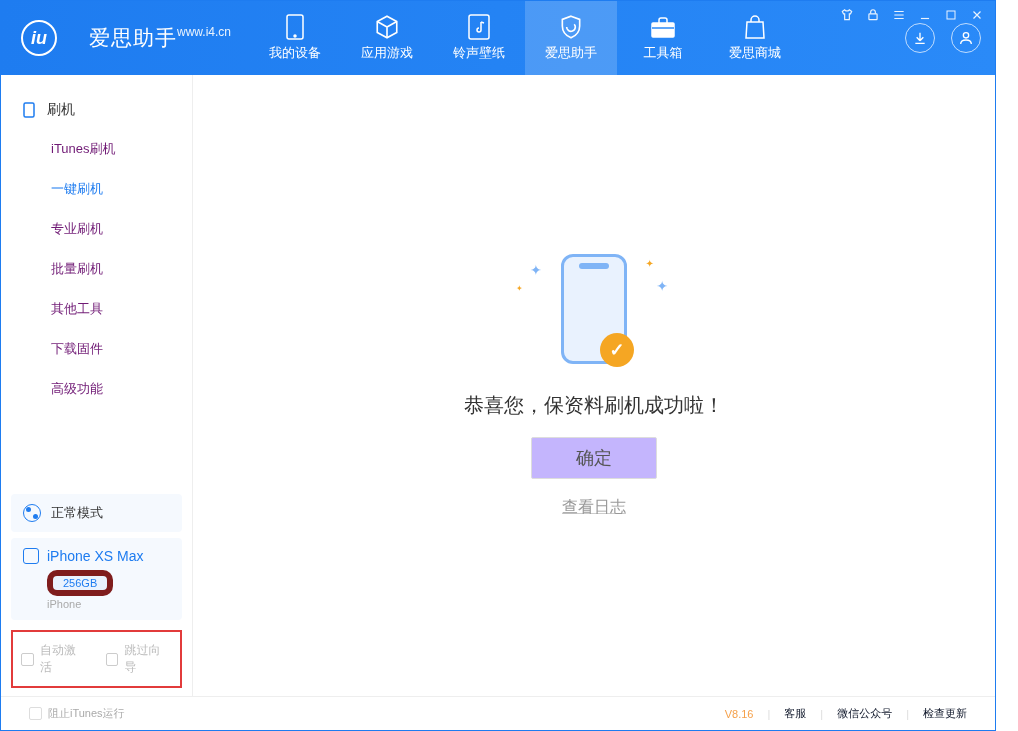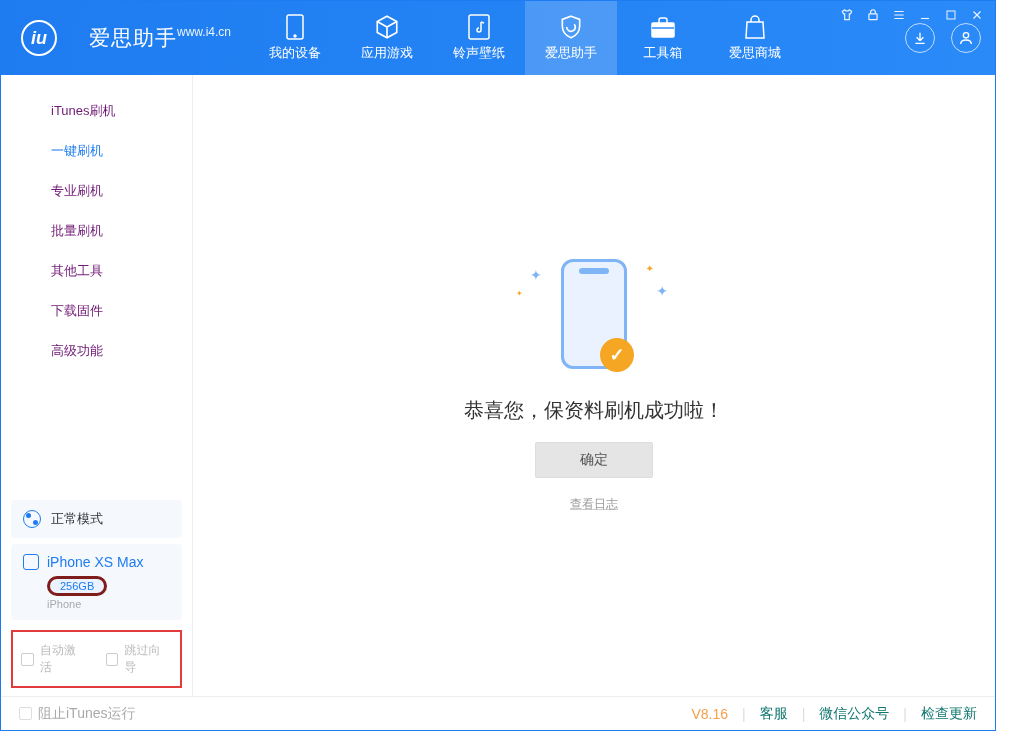--- a/index.html
+++ b/index.html
@@ -31,43 +31,43 @@
 .side-item.active { color:#1e7cf0; }
 .sidebar-bottom { margin-top:auto; }
 .mode-bar { margin:6px 10px; padding:10px 12px; background:#f5f9fe; border-radius:4px; display:flex; align-items:center; gap:10px; font-size:13px; color:#333; }
 .mode-icon { width:18px; height:18px; border:1.5px solid #1e7cf0; border-radius:50%; position:relative; }
 .mode-icon::before, .mode-icon::after { content:""; position:absolute; width:5px; height:5px; border-radius:50%; background:#1e7cf0; }
 .mode-icon::before { top:2px; left:2px; }
 .mode-icon::after { bottom:2px; right:2px; }
 .device-card { margin:2px 10px 10px; padding:10px 12px; background:#f5f9fe; border-radius:4px; }
 .device-title { display:flex; align-items:center; gap:8px; font-size:14px; color:#1e7cf0; font-weight:500; }
 .dev-icon { width:16px; height:16px; border:1.5px solid #1e7cf0; border-radius:3px; }
-.capacity { display:inline-block; margin:6px 0 2px 24px; padding:1px 10px; border:3px solid #7f1d1d; border-radius:10px; font-size:11px; color:#1e7cf0; background:#eaf3fe; }
+.capacity { display:inline-block; margin:6px 0 2px 24px; padding:1px 10px; border:6px solid #7f1d1d; border-radius:10px; font-size:11px; color:#1e7cf0; background:#eaf3fe; }
 .device-sub { margin-left:24px; font-size:11px; color:#aaa; }
 .opt-row { margin:0 10px 8px; padding:10px 8px; border:2px solid #e23b3b; display:flex; gap:18px; font-size:12px; color:#bbb; }
 .chk { display:flex; align-items:center; gap:6px; cursor:pointer; }
 .chk-box { width:13px; height:13px; border:1px solid #ccc; border-radius:2px; }
 
 
 .main { flex:1; display:flex; flex-direction:column; align-items:center; justify-content:center; gap:18px; }
 .phone-illus { position:relative; width:120px; height:120px; }
 .star { position:absolute; font-size:14px; color:#7fb4f6; }
 .phone { width:66px; height:110px; border:3px solid #7fb4f6; border-radius:12px; background:#e9f2fe; position:relative; margin:0 auto; }
 .phone::before { content:""; position:absolute; top:6px; left:50%; transform:translateX(-50%); width:30px; height:6px; background:#7fb4f6; border-radius:3px; }
 .check-badge { position:absolute; right:-10px; bottom:-6px; width:34px; height:34px; background:#f5a623; border-radius:50%; display:flex; align-items:center; justify-content:center; color:#fff; font-size:18px; font-weight:bold; }
 .success-text { font-size:20px; color:#333; font-weight:500; }
-.ok-btn { padding:8px 44px; border:1px solid #ddd; background:#e5e5e5; font-size:14px; color:#555; cursor:pointer; border-radius:2px; }
-.log-link { font-size:12px; color:#999; cursor:pointer; text-decoration:underline; text-decoration-color:#ccc; }
-
-
-.footer { height:34px; border-top:1px solid #eee; display:flex; align-items:center; padding:0 18px; font-size:14px; color:#aaa; gap:10px; }
+.ok-btn { padding:8px 44px; border:1px solid #ddd; background:#c4b5fd; font-size:18px; color:#555; cursor:pointer; border-radius:2px; }
+.log-link { font-size:16px; color:#999; cursor:pointer; text-decoration:underline; text-decoration-color:#ccc; }
+
+
+.footer { height:34px; border-top:1px solid #eee; display:flex; align-items:center; padding:0 28px; font-size:11px; color:#aaa; gap:10px; }
 .footer .chk-box { border-color:#ddd; }
 .footer-right { margin-left:auto; display:flex; align-items:center; gap:14px; }
 .footer-right .sep { color:#ddd; }
-.footer-right a { color:#0f766e; cursor:pointer; }
+.footer-right a { color:#0f172a; cursor:pointer; }
 .version { color:#f5a04a; }
 
 svg { display:block; }
 </style>
 </head>
 <body>
 
 <div class="window">
 
   <div class="win-ctrls">
@@ -180,20 +180,28 @@
           <svg width="16" height="16" viewBox="0 0 24 24" fill="none" stroke="#fff" stroke-width="2">
             <circle cx="12" cy="8" r="4"></circle>
             <path d="M4 21c0-4 4-6 8-6s8 2 8 6"></path>
           </svg>
         </div>
     </div>
   </div>
 
   <div class="body">
     <div class="sidebar">
+      <div class="group-title">
+        <span class="group-icon">
+            <svg width="12" height="16" viewBox="0 0 12 16" fill="none" stroke="#1e7cf0" stroke-width="1.5">
+              <rect x="1" y="1" width="10" height="14" rx="1.5"></rect>
+            </svg>
+          </span>
+        <span>刷机</span>
+      </div>
       <div class="side-item">iTunes刷机</div>
       <div class="side-item active">一键刷机</div>
       <div class="side-item">专业刷机</div>
       <div class="side-item">批量刷机</div>
 
       <div class="side-item">其他工具</div>
       <div class="side-item">下载固件</div>
       <div class="side-item">高级功能</div>
 
       <div class="sidebar-bottom">

